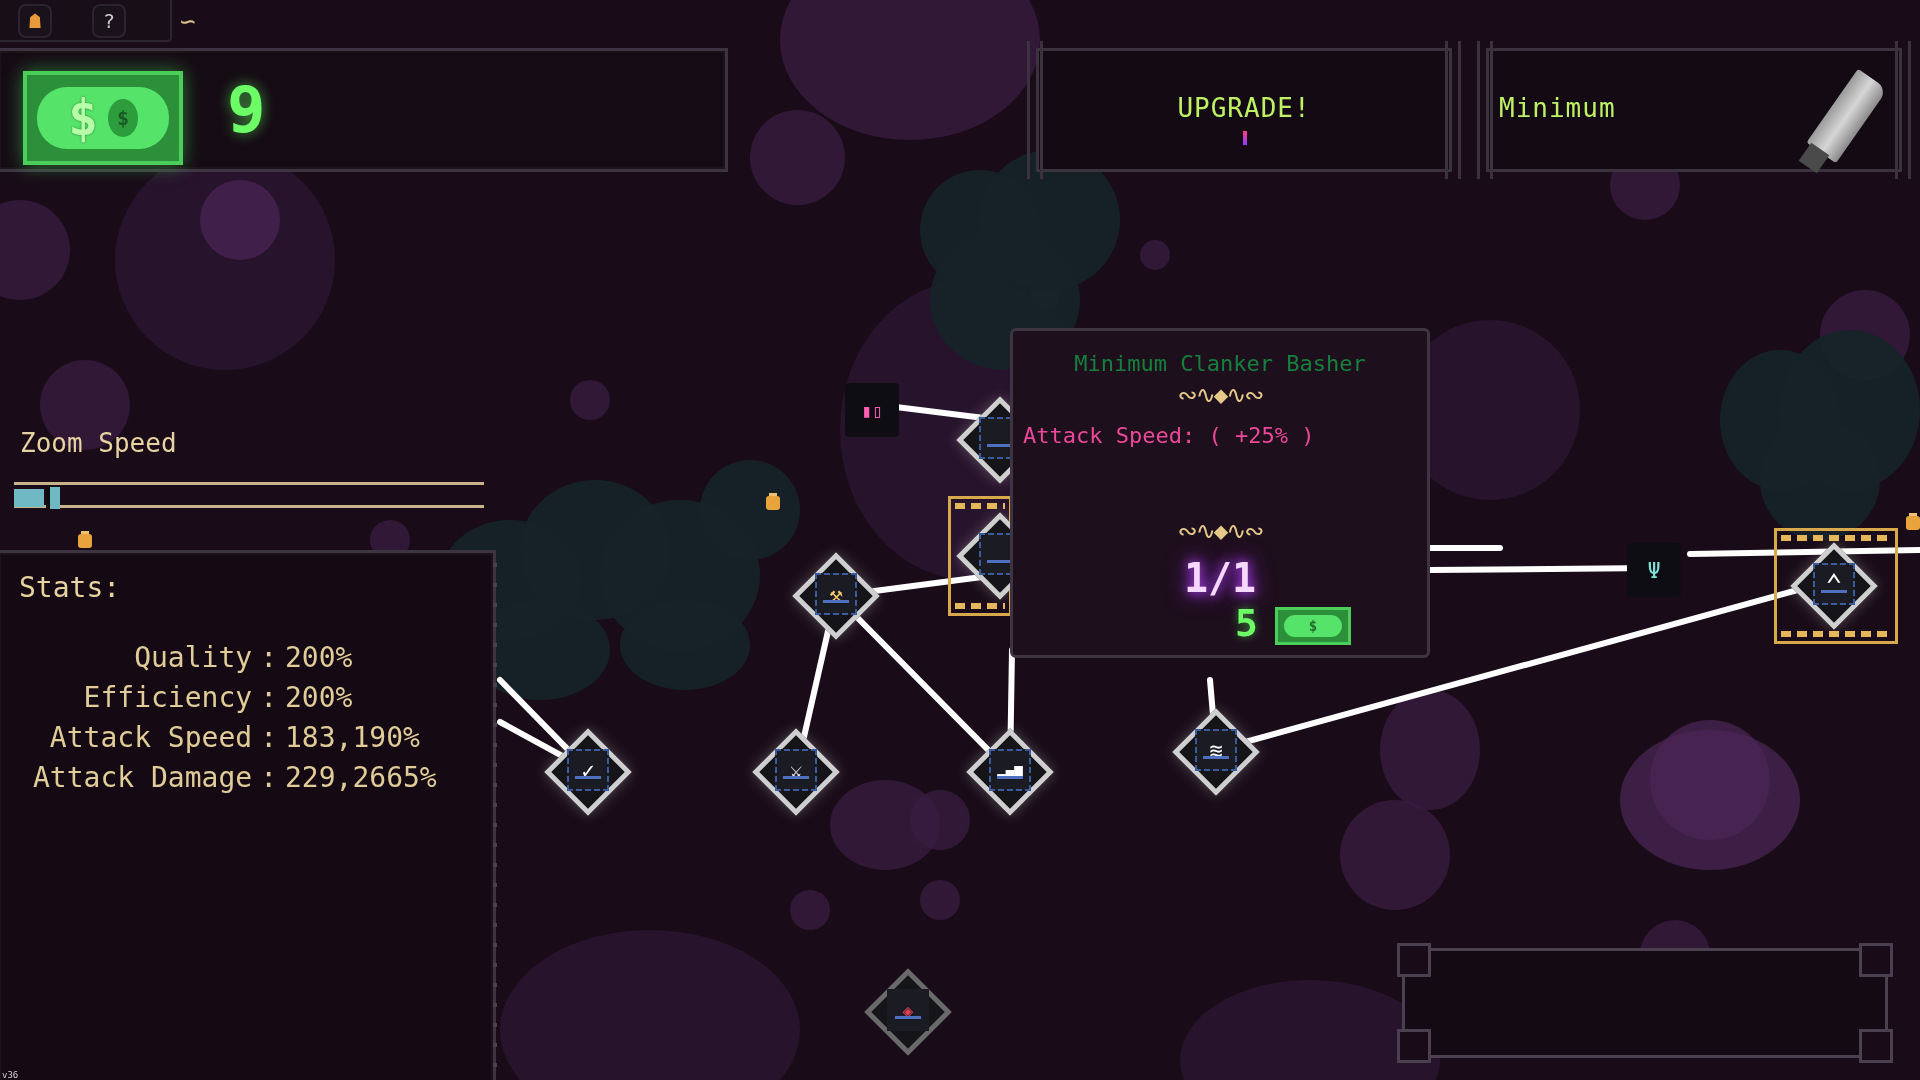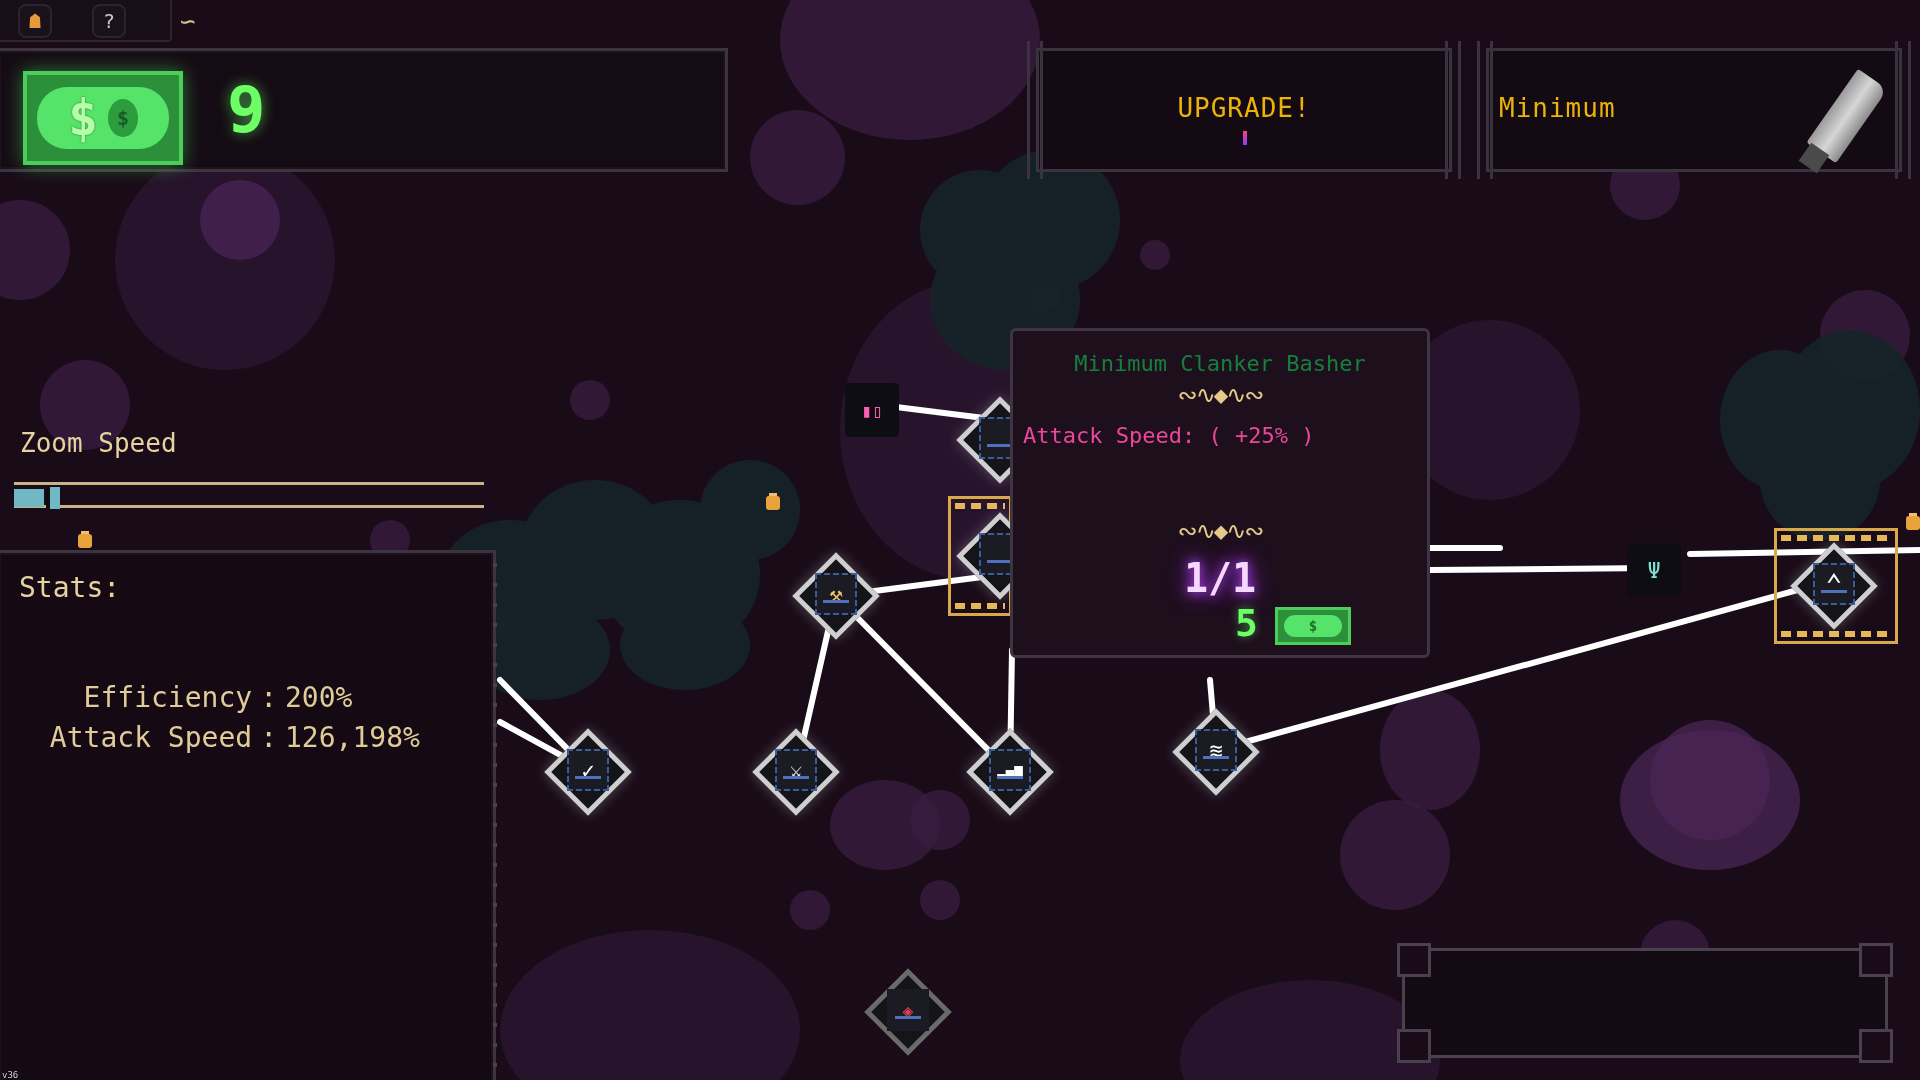--- a/index.html
+++ b/index.html
@@ -72,21 +72,21 @@
   }
   .top-btn::before, .top-btn::after {
     content: ""; position: absolute; top: -10px; bottom: -10px; width: 10px;
     border-left: 3px solid #3b3240; border-right: 3px solid #3b3240;
   }
   .top-btn::before { left: -12px; }
   .top-btn::after { right: -12px; }
   .upgrade-btn { left: 1036px; width: 416px; }
   .weapons-btn { left: 1486px; width: 416px; }
   .btn-label {
-    position: absolute; font-size: 26px; color: #eab308; letter-spacing: 1px;
+    position: absolute; font-size: 26px; color: #bef264; letter-spacing: 1px;
   }
   .upgrade-btn .btn-label { left: 0; right: 0; top: 42px; text-align: center; }
   .upgrade-arrow { position: absolute; left: 204px; top: 80px; width: 4px; height: 14px; background: linear-gradient(#ff3d7c, #8a3cff); }
   .weapons-btn .btn-label { left: 10px; top: 42px; }
   .sword {
     position: absolute; right: 34px; top: 20px; width: 36px; height: 90px;
     background: linear-gradient(90deg, #9a9a9a, #d6d6d6 50%, #8a8a8a);
     transform: rotate(35deg); border-radius: 3px 12px 3px 3px;
   }
   .sword-hilt { position: absolute; right: 74px; top: 96px; width: 22px; height: 22px; background: #4a4a4a; transform: rotate(35deg); }
@@ -267,25 +267,31 @@
 <div class="slider-track">
   <div class="slider-fill"></div>
   <div class="slider-handle"></div>
 </div>
 <div class="coin" style="left:78px;top:534px;"></div>
 <div class="coin" style="left:766px;top:496px;"></div>
 <div class="coin" style="left:1906px;top:516px;"></div>
 
 <div class="panel panel-dashed stats-panel">
   <div class="stats-title">Stats:</div>
+  <div class="stat-row" style="top:88px;">
+    <span class="lbl">Quality</span><span class="sep">:</span><span class="val">200%</span>
+  </div>
   <div class="stat-row" style="top:128px;">
     <span class="lbl">Efficiency</span><span class="sep">:</span><span class="val">200%</span>
   </div>
   <div class="stat-row" style="top:168px;">
-    <span class="lbl">Attack Speed</span><span class="sep">:</span><span class="val">126,198%</span>
+    <span class="lbl">Attack Speed</span><span class="sep">:</span><span class="val">183,190%</span>
+  </div>
+  <div class="stat-row" style="top:208px;">
+    <span class="lbl">Attack Damage</span><span class="sep">:</span><span class="val">229,2665%</span>
   </div>
 </div>
 <div class="version">v36</div>
 
 <div class="gold-frame" style="left:948px;top:496px;width:64px;height:120px;"></div>
 <div class="gold-frame" style="left:1774px;top:528px;width:124px;height:116px;"></div>
 
 <div class="node square" style="left:872px;top:410px;">
 
   <div class="box">

